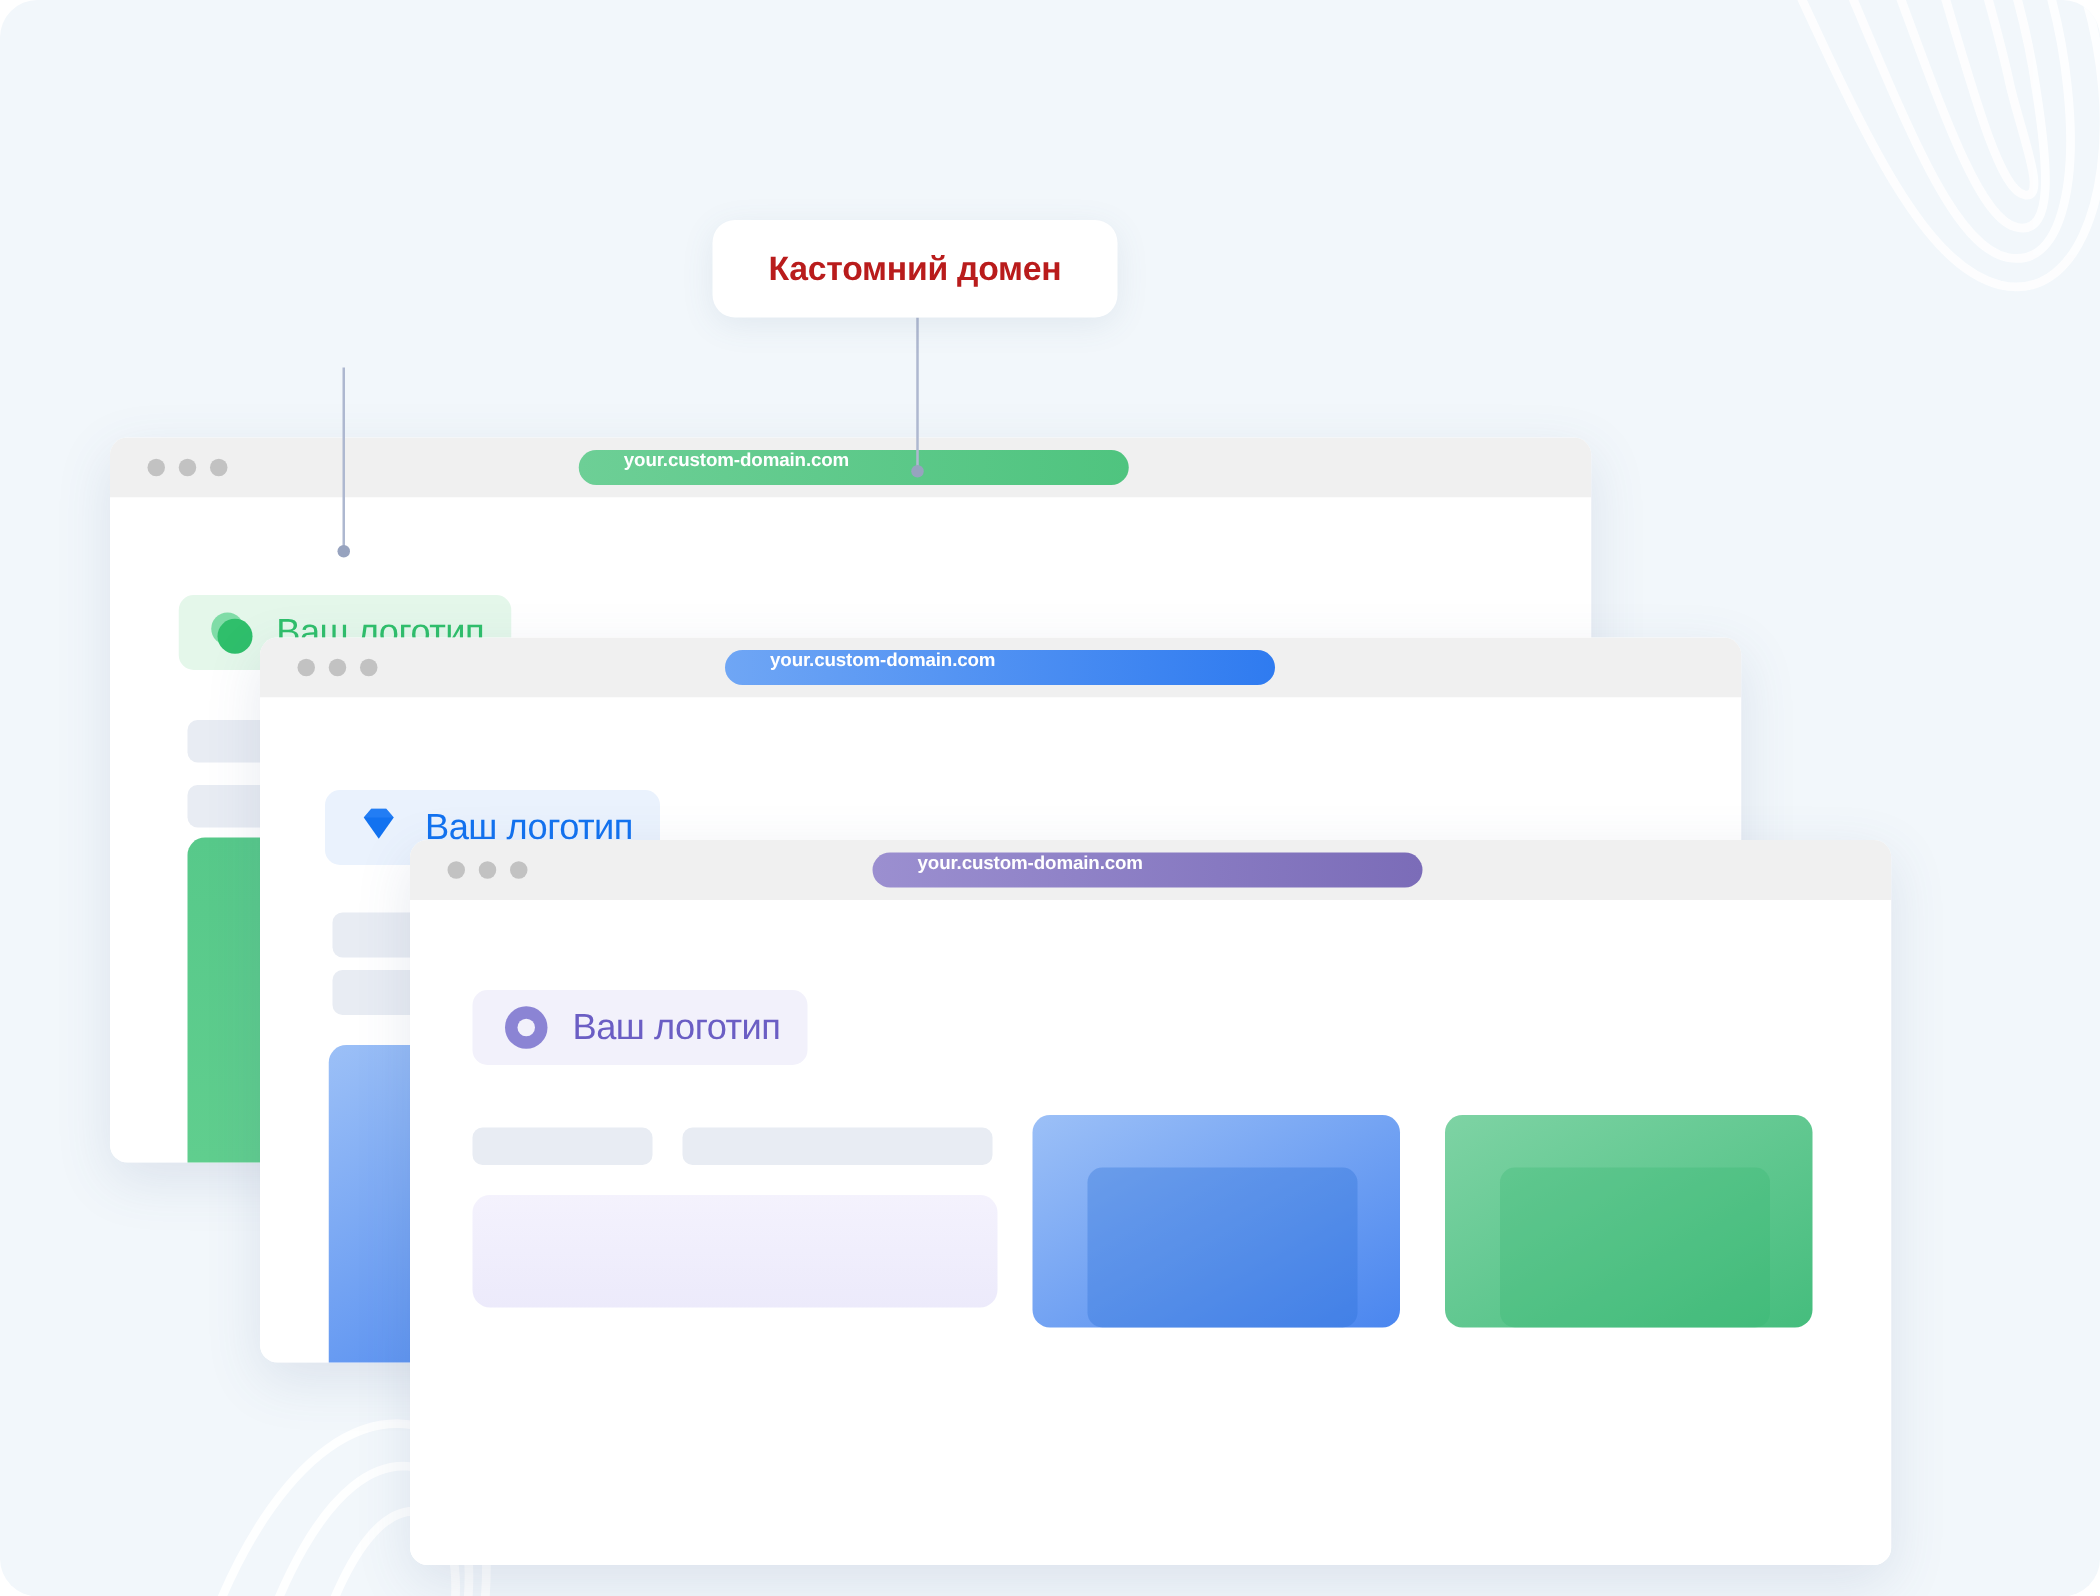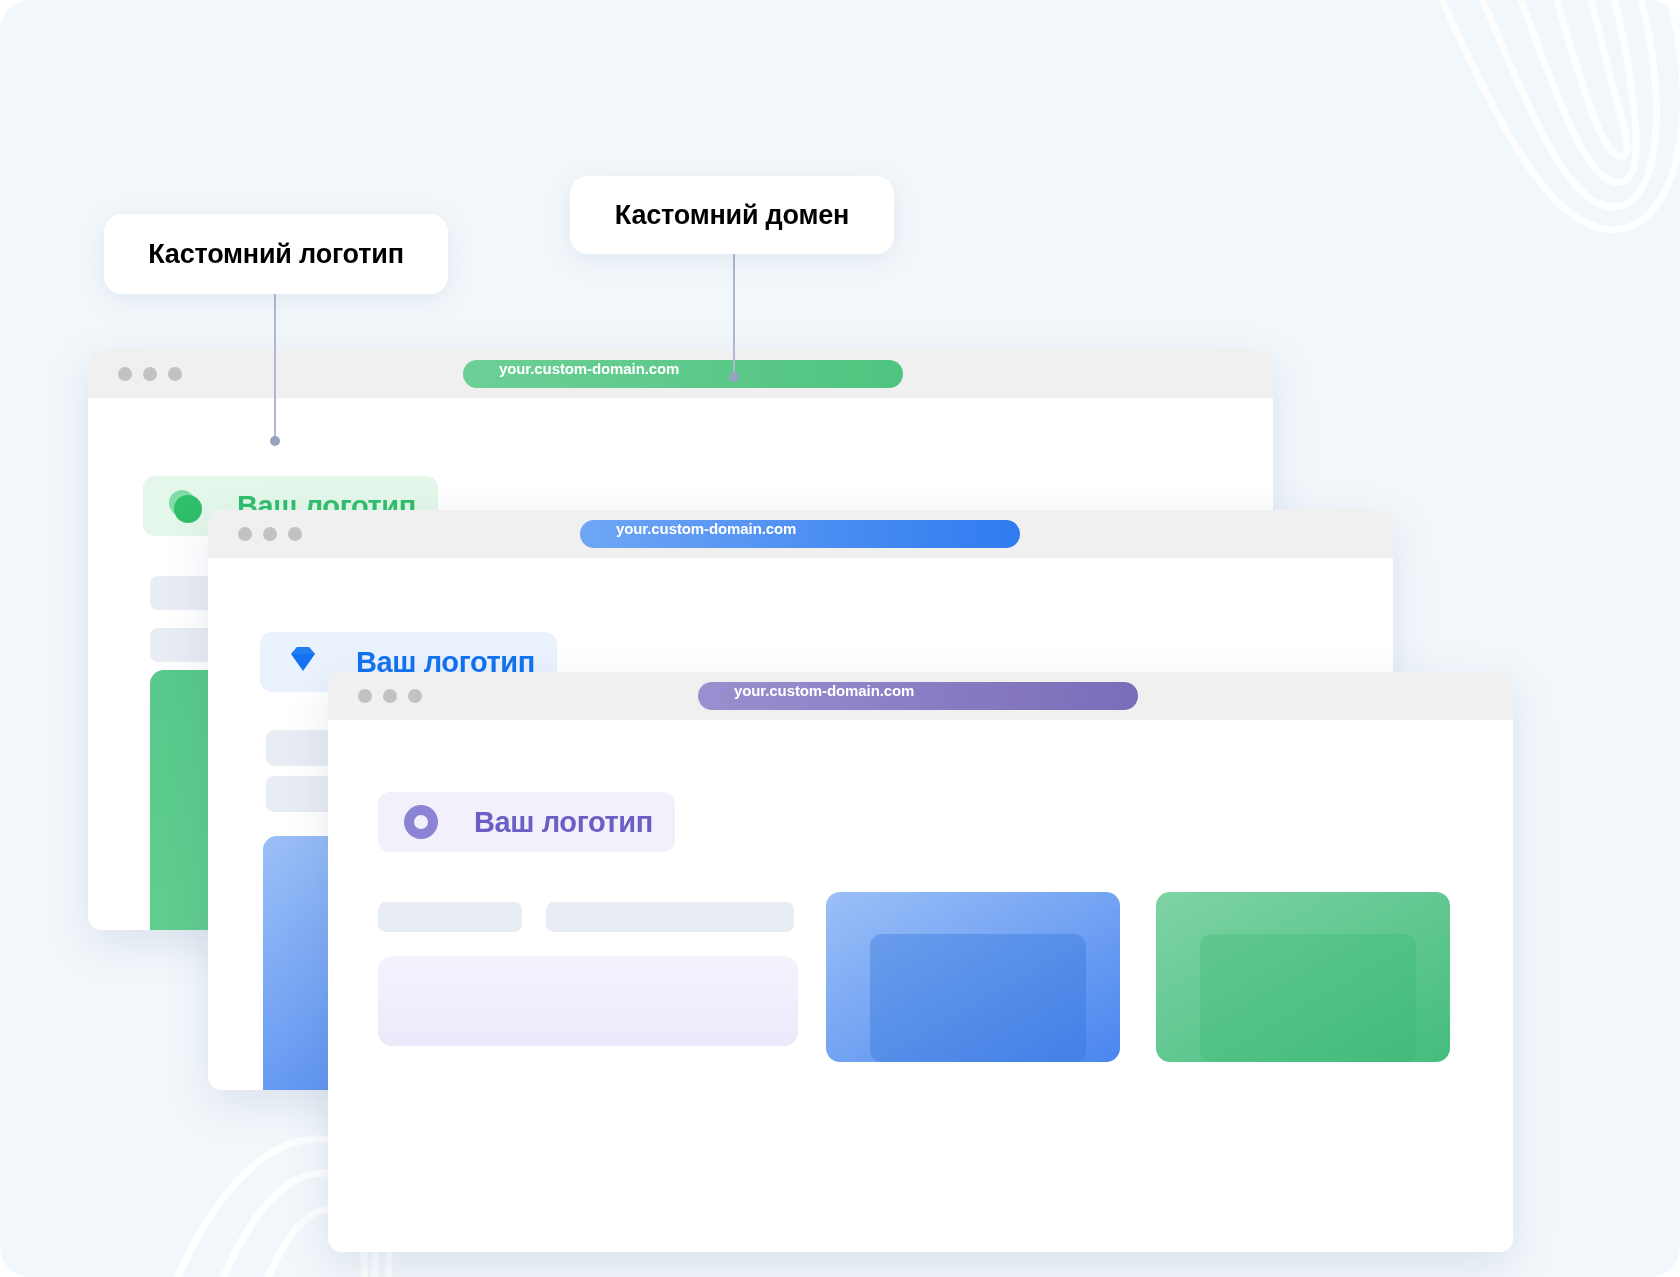--- a/index.html
+++ b/index.html
@@ -32,21 +32,21 @@
   
   .callout {
     position: absolute;
     background: #ffffff;
     border-radius: 18px;
     box-shadow: 0 6px 26px rgba(80, 104, 140, 0.10);
     display: flex;
     align-items: center;
     justify-content: center;
     padding: 0 28px;
-    color: #000000;
+    color: #b91c1c;
     font-weight: 700;
     font-size: 27px;
     letter-spacing: -0.2px;
     white-space: nowrap;
   }
   #callout-logo  { left: 104px; top: 214px;  width: 344px; height: 80px; }
   #callout-domain{ left: 570px; top: 176px;  width: 324px; height: 78px; }
 
   .leader {
     position: absolute;
@@ -103,21 +103,21 @@
 
   .logo-badge {
     position: absolute;
     display: flex;
     align-items: center;
     gap: 16px;
     border-radius: 12px;
     padding: 0 22px;
     height: 60px;
   }
-  .logo-text { font-size: 29px; font-weight: 700; letter-spacing: -0.4px; margin-left: 16px; }
+  .logo-text { font-size: 29px; font-weight: 400; letter-spacing: -0.4px; }
 
   .ph { position: absolute; border-radius: 8px; background: #e8ecf3; }
   .card { position: absolute; border-radius: 14px; }
 
   
   #win-green { left: 88px; top: 350px; width: 1185px; height: 580px; }
   #win-green .addrbar {
     left: 375px; top: 10px; width: 440px;
     background: linear-gradient(90deg, #6dcf96 0%, #4fc47f 100%);
   }
@@ -266,20 +266,17 @@
       <div class="card bar-blue-dark" style="left:542px; top:214px; width:216px; height:128px; border-radius:12px; opacity:0.35;"></div>
 
       <div class="card bar-green2" style="left:828px; top:172px; width:294px; height:170px;"></div>
       <div class="card bar-green2-dark" style="left:872px; top:214px; width:216px; height:128px; border-radius:12px; opacity:0.3;"></div>
     </div>
   </div>
 
   <div class="leader" id="leader-logo"></div>
   <div class="leader" id="leader-domain"></div>
 
-  <div class="callout" id="callout-logo">
-    <span>Кастомний логотип</span>
-  </div>
   <div class="callout" id="callout-domain">
     <span>Кастомний домен</span>
   </div>
 
 </div>
 
 </body></html>

